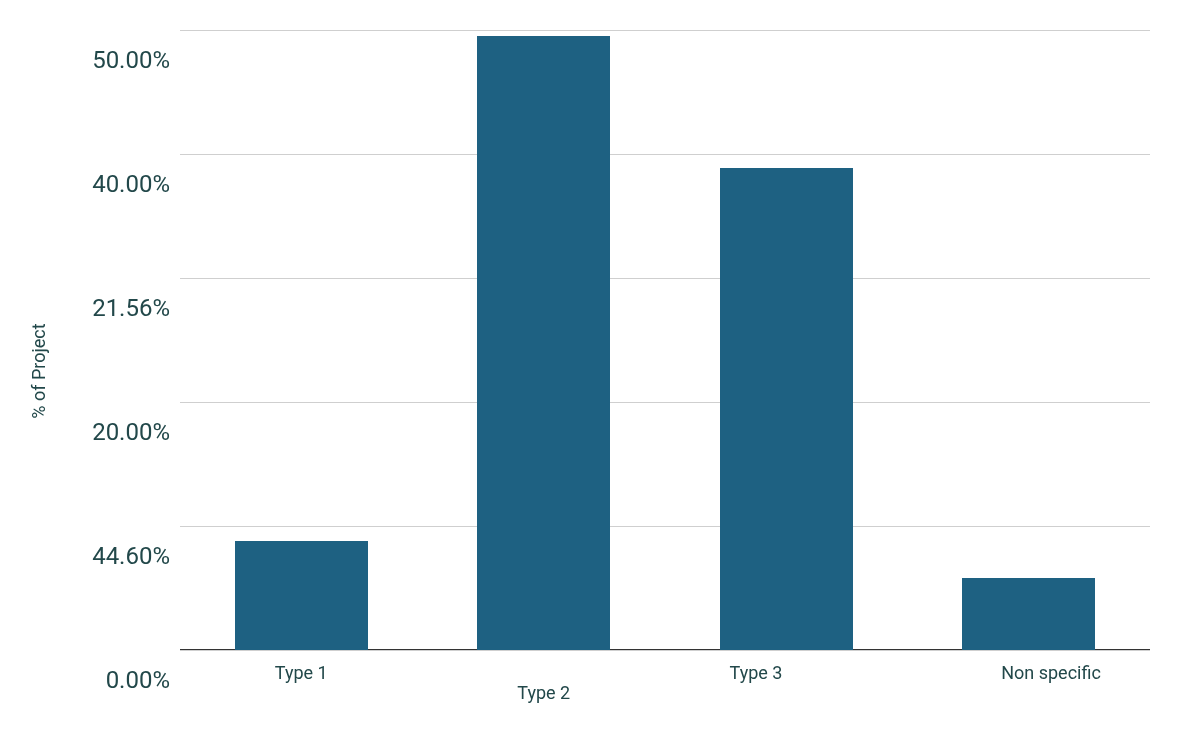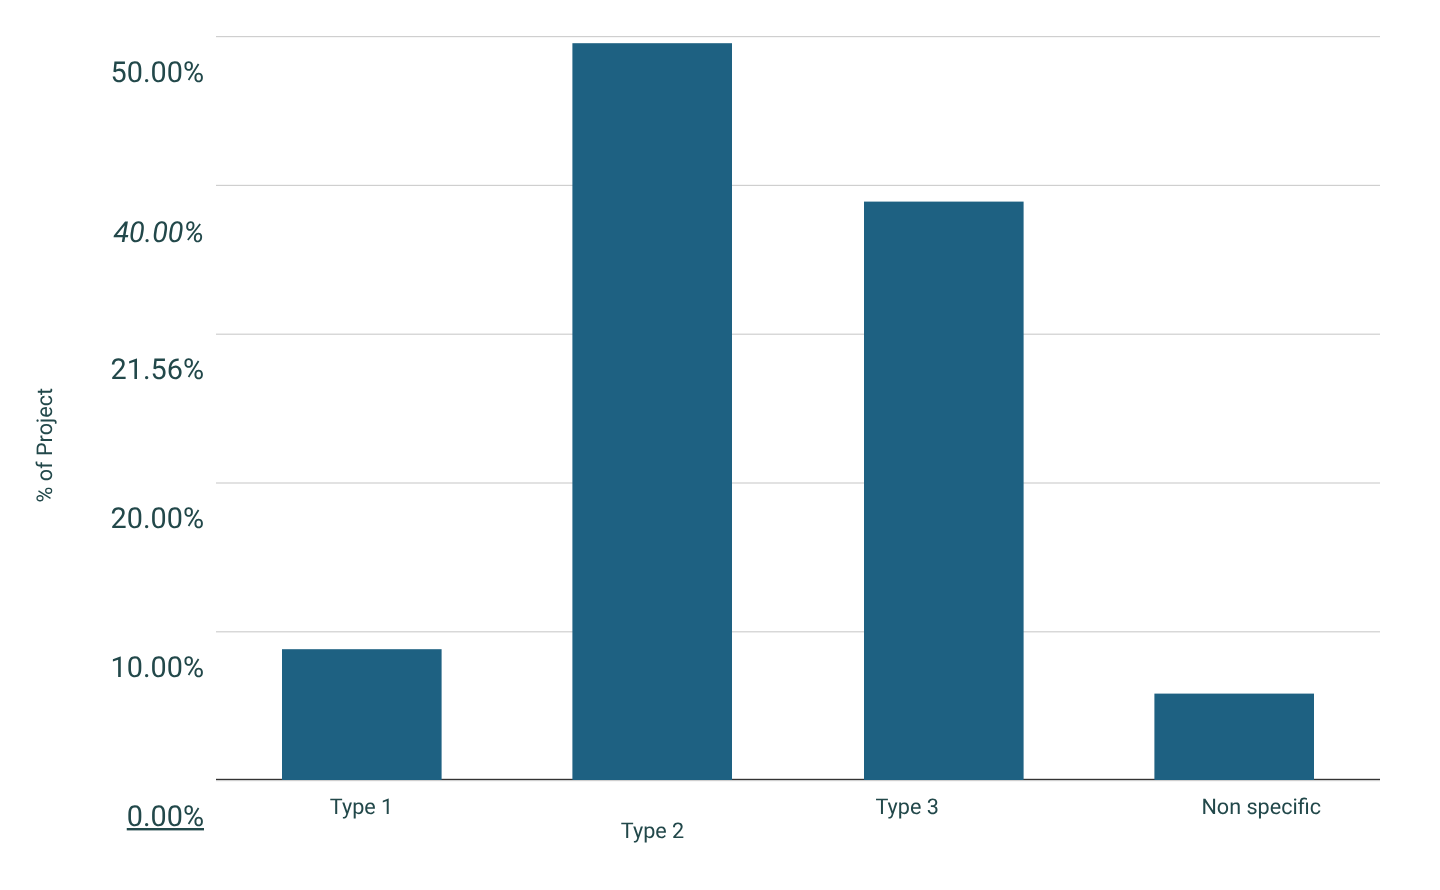--- a/index.html
+++ b/index.html
@@ -89,21 +89,21 @@
     <div class="bar" style="left: 54.5625px; width: 133.375px; height: 109.12px; background: rgb(30, 97, 130);"></div>
     <div class="bar" style="left: 297.062px; width: 133.375px; height: 613.8px; background: rgb(30, 97, 130);"></div>
     <div class="bar" style="left: 539.562px; width: 133.375px; height: 482.36px; background: rgb(30, 97, 130);"></div>
     <div class="bar" style="left: 782.062px; width: 133.375px; height: 71.92px; background: rgb(30, 97, 130);"></div>
 
     <div class="x-tick-label" style="left: 121.25px;">Type 1</div>
     <div class="x-tick-label" style="left: 363.75px; margin-top: 32px;">Type 2</div>
     <div class="x-tick-label" style="left: 576px;">Type 3</div>
     <div class="x-tick-label" style="left: 871px;">Non specific</div>
 
-    <div class="y-tick-label" style="top: 650px; text-decoration: underline;">0.00%</div>
-    <div class="y-tick-label" style="top: 526px;">10.00%</div>
+    <div class="y-tick-label" style="top: 650px;">0.00%</div>
+    <div class="y-tick-label" style="top: 526px;">44.60%</div>
     <div class="y-tick-label" style="top: 402px; text-align: right;">20.00%</div>
     <div class="y-tick-label" style="top: 278px;">21.56%</div>
-    <div class="y-tick-label" style="top: 164px; font-style: italic;">40.00%</div>
+    <div class="y-tick-label" style="top: 154px;">40.00%</div>
     <div class="y-tick-label" style="top: 30px;">50.00%</div>
 
   </div>
 </div>
 
 </body></html>

